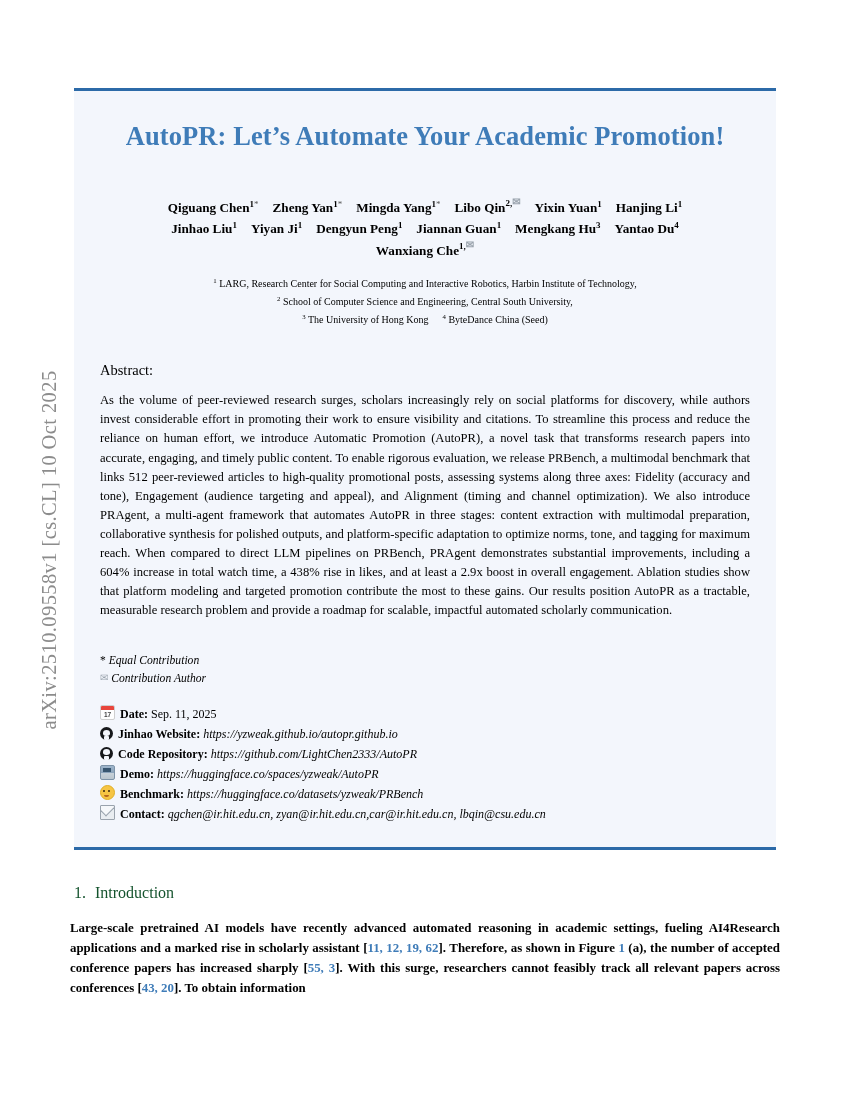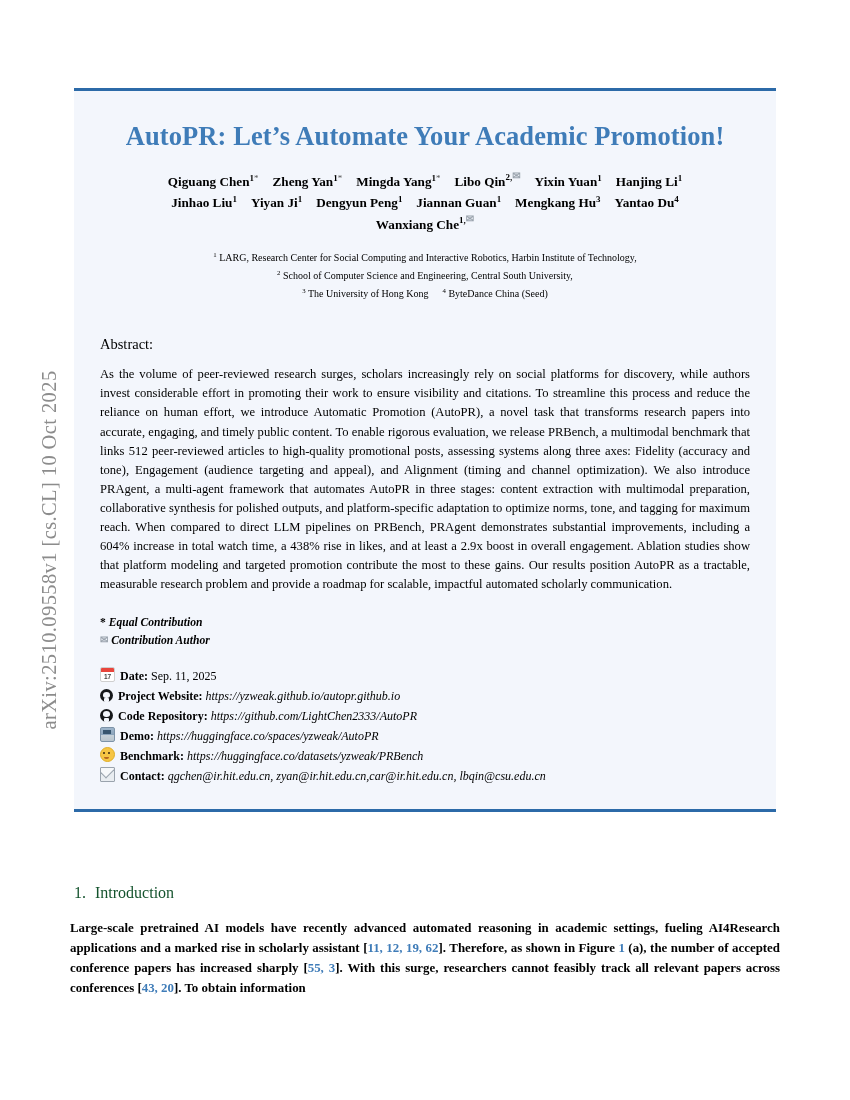--- a/index.html
+++ b/index.html
@@ -52,21 +52,21 @@
     padding: 0 24px;
     font-size: 26.5px;
     font-weight: bold;
     color: #3f7cb8;
     text-align: center;
     letter-spacing: 0.1px;
     line-height: 1.2;
   }
 
   .author-block {
-    margin-top: 18px;
+    margin-top: 44px;
     padding: 0 22px;
     text-align: center;
     font-size: 13.2px;
     font-weight: bold;
     line-height: 1.62;
   }
   .author-block .au { white-space: nowrap; margin: 0 7px; }
   sup { font-size: 0.68em; font-weight: normal; vertical-align: super; line-height: 0; }
   .au sup { font-weight: bold; }
   .star { font-weight: normal; color: #555; }
@@ -92,26 +92,25 @@
   #abstract-text {
     margin: 12px 0 0 0;
     padding: 0 26px;
     font-size: 12.6px;
     line-height: 1.515;
     text-align: justify;
     text-justify: inter-word;
   }
 
   #footnotes {
-    margin: 20px 0 0 0;
+    margin: 32px 0 0 0;
     padding: 0 26px;
     font-size: 11.6px;
     font-style: italic;
     line-height: 1.52;
-    font-weight: bold;
   }
   #footnotes .fn-mark { font-style: normal; }
   .env-glyph {
     display: inline-block;
     font-style: normal;
     color: #9aa3ad;
     font-size: 10px;
     transform: translateY(-1px);
   }
 
@@ -280,21 +279,21 @@
 
   <div id="abstract-text">As the volume of peer-reviewed research surges, scholars increasingly rely on social platforms for discovery, while authors invest considerable effort in promoting their work to ensure visibility and citations. To streamline this process and reduce the reliance on human effort, we introduce Automatic Promotion (AutoPR), a novel task that transforms research papers into accurate, engaging, and timely public content. To enable rigorous evaluation, we release PRBench, a multimodal benchmark that links 512 peer-reviewed articles to high-quality promotional posts, assessing systems along three axes: Fidelity (accuracy and tone), Engagement (audience targeting and appeal), and Alignment (timing and channel optimization).  We also introduce PRAgent, a multi-agent framework that automates AutoPR in three stages: content extraction with multimodal preparation, collaborative synthesis for polished outputs, and platform-specific adaptation to optimize norms, tone, and tagging for maximum reach.  When compared to direct LLM pipelines on PRBench, PRAgent demonstrates substantial improvements, including a 604% increase in total watch time, a 438% rise in likes, and at least a 2.9x boost in overall engagement.  Ablation studies show that platform modeling and targeted promotion contribute the most to these gains.  Our results position AutoPR as a tractable, measurable research problem and provide a roadmap for scalable, impactful automated scholarly communication.</div>
 
   <div id="footnotes">
       <div><span class="fn-mark">*</span><span> Equal Contribution</span></div>
       <div><span class="fn-mark env-glyph">✉</span><span> Contribution Author</span></div>
     </div>
 
   <div id="links">
       <div class="link-row"><span class="ic ic-cal"></span><span class="link-label">Date:</span> <span class="">Sep. 11, 2025</span></div>
-      <div class="link-row"><span class="ic ic-gh"></span><span class="link-label">Project Website:</span> <span class="link-url">https://yzweak.github.io/autopr.github.io</span></div>
+      <div class="link-row"><span class="ic ic-gh"></span><span class="link-label">Jinhao Website:</span> <span class="link-url">https://yzweak.github.io/autopr.github.io</span></div>
       <div class="link-row"><span class="ic ic-gh"></span><span class="link-label">Code Repository:</span> <span class="link-url">https://github.com/LightChen2333/AutoPR</span></div>
       <div class="link-row"><span class="ic ic-demo"></span><span class="link-label">Demo:</span> <span class="link-url">https://huggingface.co/spaces/yzweak/AutoPR</span></div>
       <div class="link-row"><span class="ic ic-hf"></span><span class="link-label">Benchmark:</span> <span class="link-url">https://huggingface.co/datasets/yzweak/PRBench</span></div>
       <div class="link-row"><span class="ic ic-mail"></span><span class="link-label">Contact:</span> <span class="link-url">qgchen@ir.hit.edu.cn, zyan@ir.hit.edu.cn,car@ir.hit.edu.cn, lbqin@csu.edu.cn</span></div>
     </div>
 
 </div>
 
 <div id="section-heading">
   <span class="num">1.</span><span>Introduction</span>

